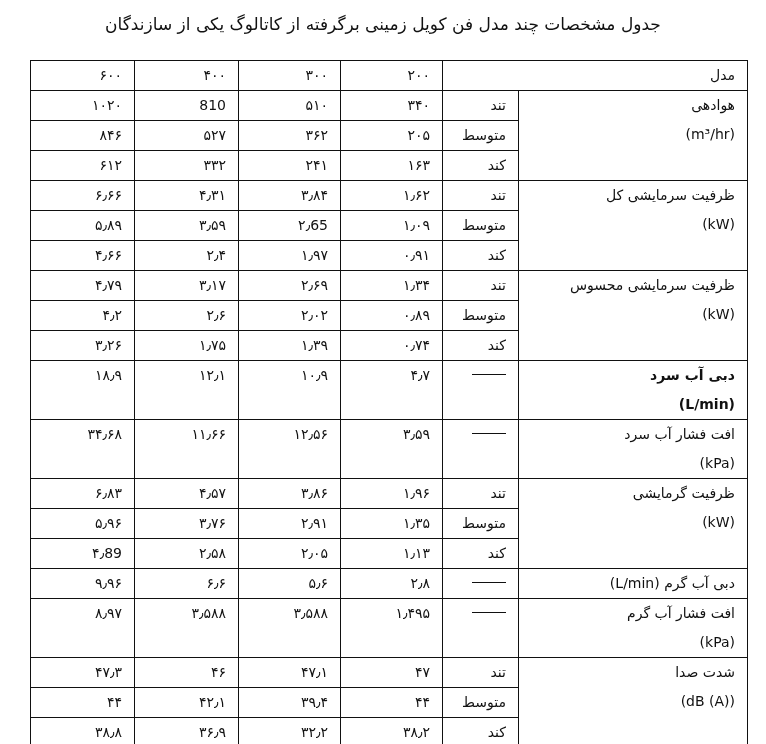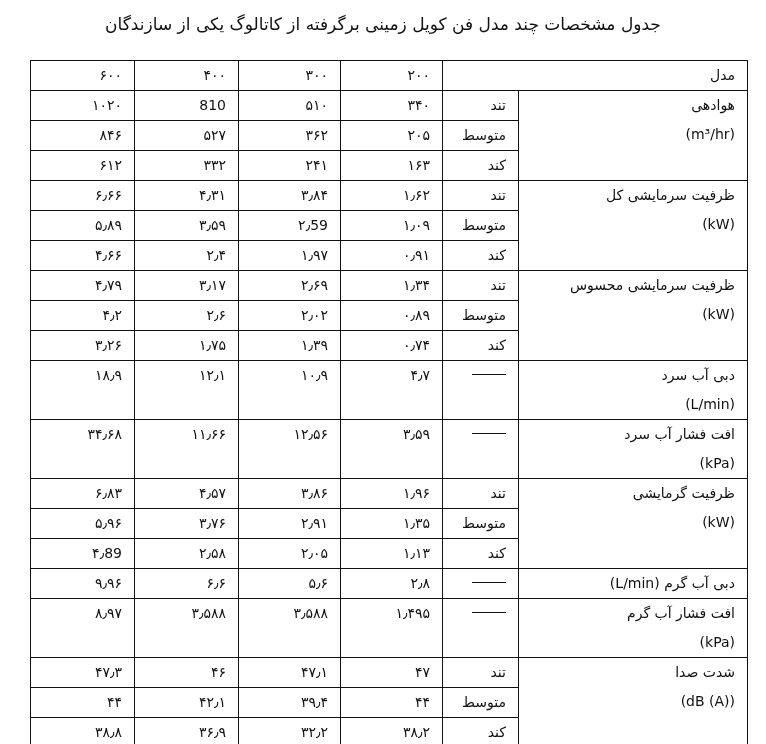--- a/index.html
+++ b/index.html
@@ -68,21 +68,21 @@
         <td rowspan="3" class="prop"><span>ظرفیت سرمایشی کل</span><span class="unit">(kW)</span></td>
         <td class="speed">تند</td>
         <td class="num">۱٫۶۲</td>
         <td class="num">۳٫۸۴</td>
         <td class="num">۴٫۳۱</td>
         <td class="num">۶٫۶۶</td>
       </tr>
       <tr>
         <td class="speed">متوسط</td>
         <td class="num">۱٫۰۹</td>
-        <td class="num">۲٫59</td>
+        <td class="num">۲٫65</td>
         <td class="num">۳٫۵۹</td>
         <td class="num">۵٫۸۹</td>
       </tr>
       <tr>
         <td class="speed">کند</td>
         <td class="num">۰٫۹۱</td>
         <td class="num">۱٫۹۷</td>
         <td class="num">۲٫۴</td>
         <td class="num">۴٫۶۶</td>
       </tr>
@@ -102,21 +102,21 @@
         <td class="num">۴٫۲</td>
       </tr>
       <tr>
         <td class="speed">کند</td>
         <td class="num">۰٫۷۴</td>
         <td class="num">۱٫۳۹</td>
         <td class="num">۱٫۷۵</td>
         <td class="num">۳٫۲۶</td>
       </tr>
       <tr>
-        <td class="prop" style="height: 57px;"><span>دبی آب سرد</span><span class="unit">(L/min)</span></td>
+        <td class="prop" style="height: 57px; font-weight: bold;"><span>دبی آب سرد</span><span class="unit">(L/min)</span></td>
         <td class="dash"><span></span></td>
         <td class="num">۴٫۷</td>
         <td class="num">۱۰٫۹</td>
         <td class="num">۱۲٫۱</td>
         <td class="num">۱۸٫۹</td>
       </tr>
       <tr>
         <td class="prop" style="height: 57px; margin-left: 40px;"><span>افت فشار آب سرد</span><span class="unit">(kPa)</span></td>
         <td class="dash"><span></span></td>
         <td class="num">۳٫۵۹</td>

